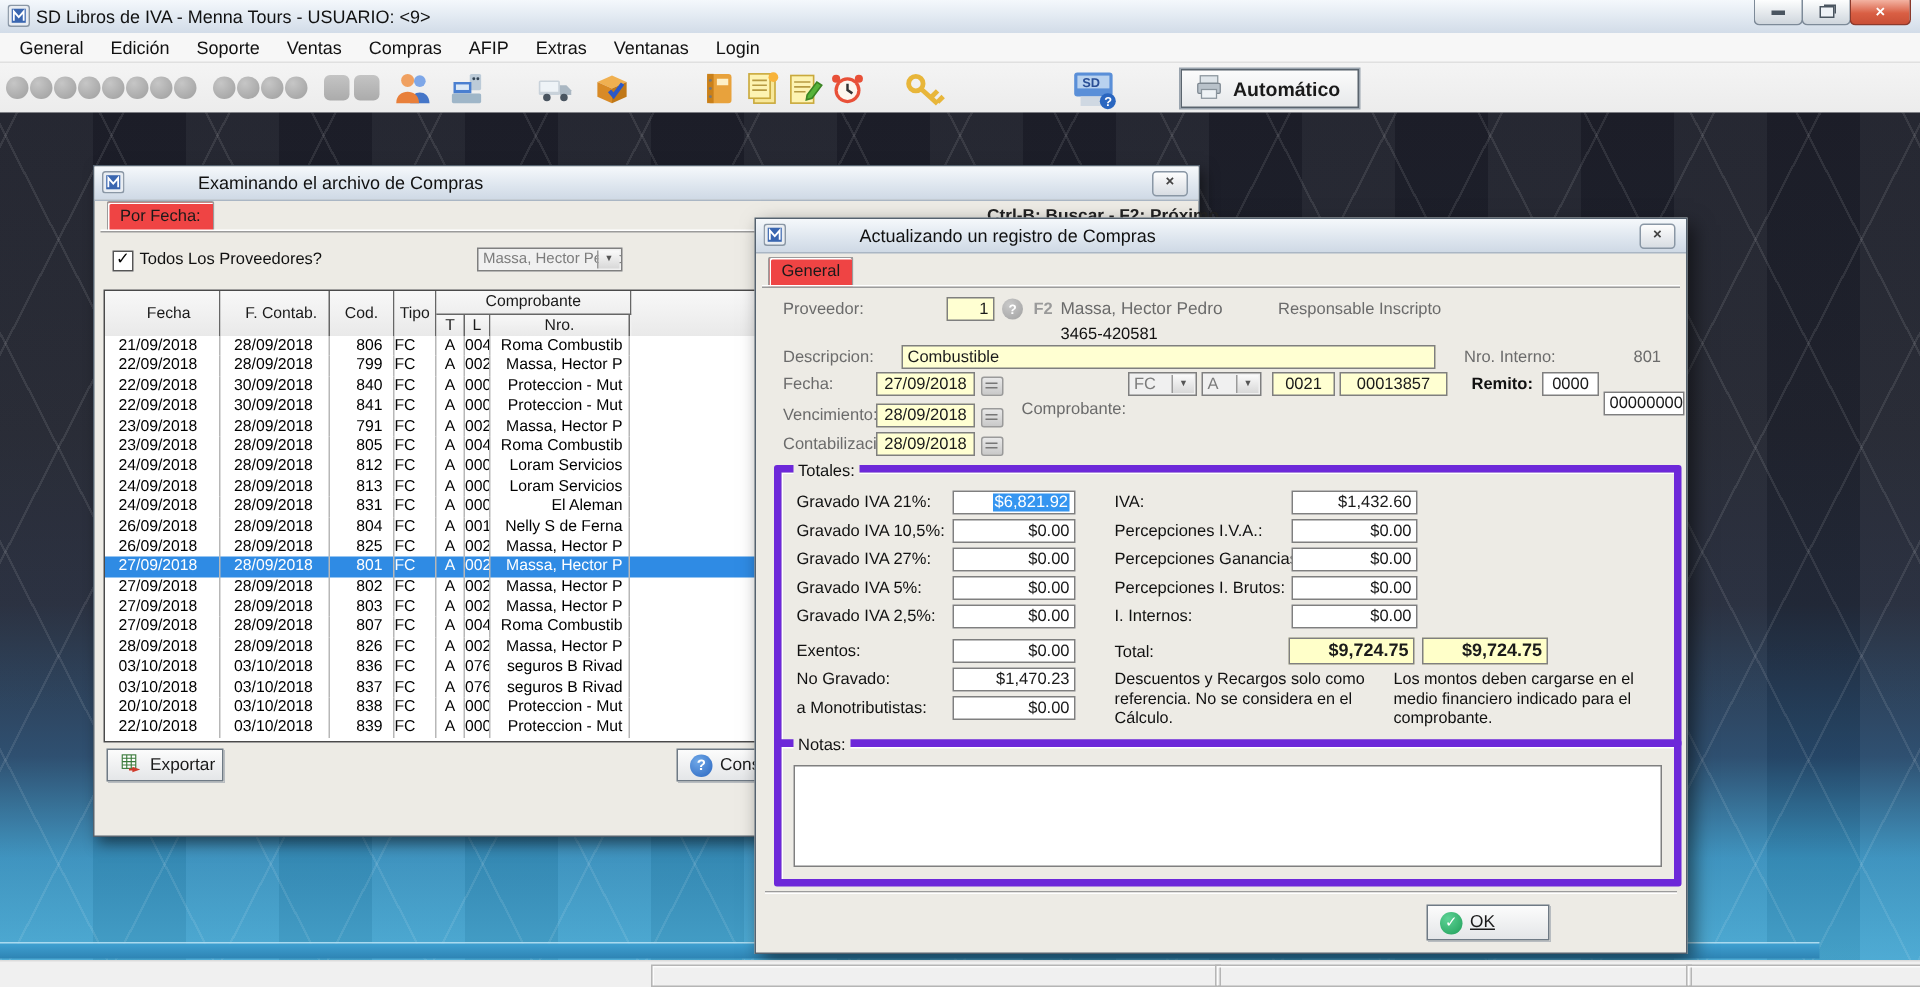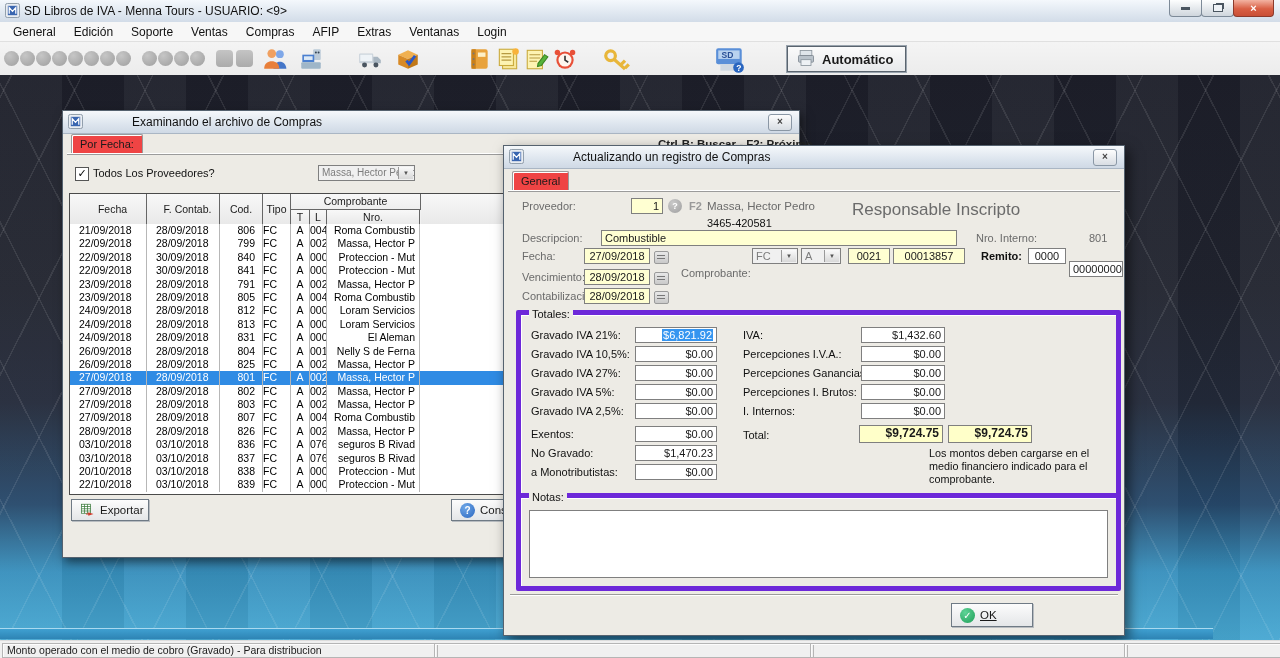--- a/index.html
+++ b/index.html
@@ -497,21 +497,21 @@
     </div>
     <div class="wbody">
       <div class="tab" style="left:8px;top:3px">General</div>
       <div class="tabline" style="top:22px"></div>
 
       <span class="lbl" style="left:18px;top:32px">Proveedor:</span>
       <div class="inp yin" style="left:127px;top:30px;width:32px;text-align:right">1</div>
       <span class="helpc" style="left:164px;top:31px">?</span>
       <span class="lbl" style="left:185px;top:32px;font-weight:bold;color:#9a9a9a">F2</span>
       <span class="lbl" style="left:203px;top:32px;font-size:11.5px">Massa, Hector Pedro</span>
-      <span class="lbl" style="left:348px;top:32px;font-size:17px">Responsable Inscripto</span>
+      <span class="lbl" style="left:348px;top:32px;font-size:11px">Responsable Inscripto</span>
       <span class="lblk" style="left:203px;top:49px">3465-420581</span>
 
       <span class="lbl" style="left:18px;top:64px">Descripcion:</span>
       <div class="inp yin" style="left:97px;top:62px;width:356px">Combustible</div>
       <span class="lbl" style="left:472px;top:64px">Nro. Interno:</span>
       <span class="lbl" style="left:585px;top:64px">801</span>
 
       <span class="lbl" style="left:18px;top:82px">Fecha:</span>
       <div class="inp yin" style="left:80px;top:80px;width:66px;text-align:center">27/09/2018</div>
       <span class="calico" style="left:150px;top:83px"></span>
@@ -564,36 +564,36 @@
             <span class="lblk" style="left: 222px; top: 52px;">Percepciones Ganancias:</span>
             <div class="inp money" style="left: 340px; top: 50px; width: 84px;">$0.00</div>
             <span class="lblk" style="left: 222px; top: 71px;">Percepciones I. Brutos:</span>
             <div class="inp money" style="left: 340px; top: 69px; width: 84px;">$0.00</div>
             <span class="lblk" style="left: 222px; top: 90px;">I. Internos:</span>
             <div class="inp money" style="left: 340px; top: 88px; width: 84px;">$0.00</div>
           </div>
         <span class="lblk" style="left:222px;top:114px">Total:</span>
         <div class="inp money boldyellow" style="left:338px;top:110px;width:84px;height:18px">$9,724.75</div>
         <div class="inp money boldyellow" style="left:427px;top:110px;width:84px;height:18px">$9,724.75</div>
+        <span class="note" style="left:222px;top:132px;width:175px">Descuentos y Recargos solo como referencia. No se considera en el Cálculo.</span>
         <span class="note" style="left:408px;top:132px;width:178px">Los montos deben cargarse en el medio financiero indicado para el comprobante.</span>
       </div>
 
       <div class="gbox" style="left:12px;top:325px;width:595px;height:88px">
         <span class="legend">Notas:</span>
         <div class="inp" style="left:8px;top:12px;width:579px;height:68px"></div>
       </div>
 
       <div class="bevel" style="left:6px;right:6px;top:426px"></div>
       <span class="btn" style="left:447px;top:435px;width:82px;height:24px">
         <span class="okcirc okcírc">✓</span>
         <span class="blbl" style="text-decoration:underline">OK</span>
       </span>
     </div>
   </div>
 
   <div class="statusbar">
-    <span class="spanel" style="left:2px;width:426px">Monto operado con el medio de cobro (Gravado) - Para distribucion</span>
     <span class="spanel" style="left:434px;width:370px"></span>
     <span class="spanel" style="left:810px;width:308px"></span>
     <span class="spanel" style="left:1124px;width:150px"></span>
   </div>
 
 </div>
 
 </body></html>

